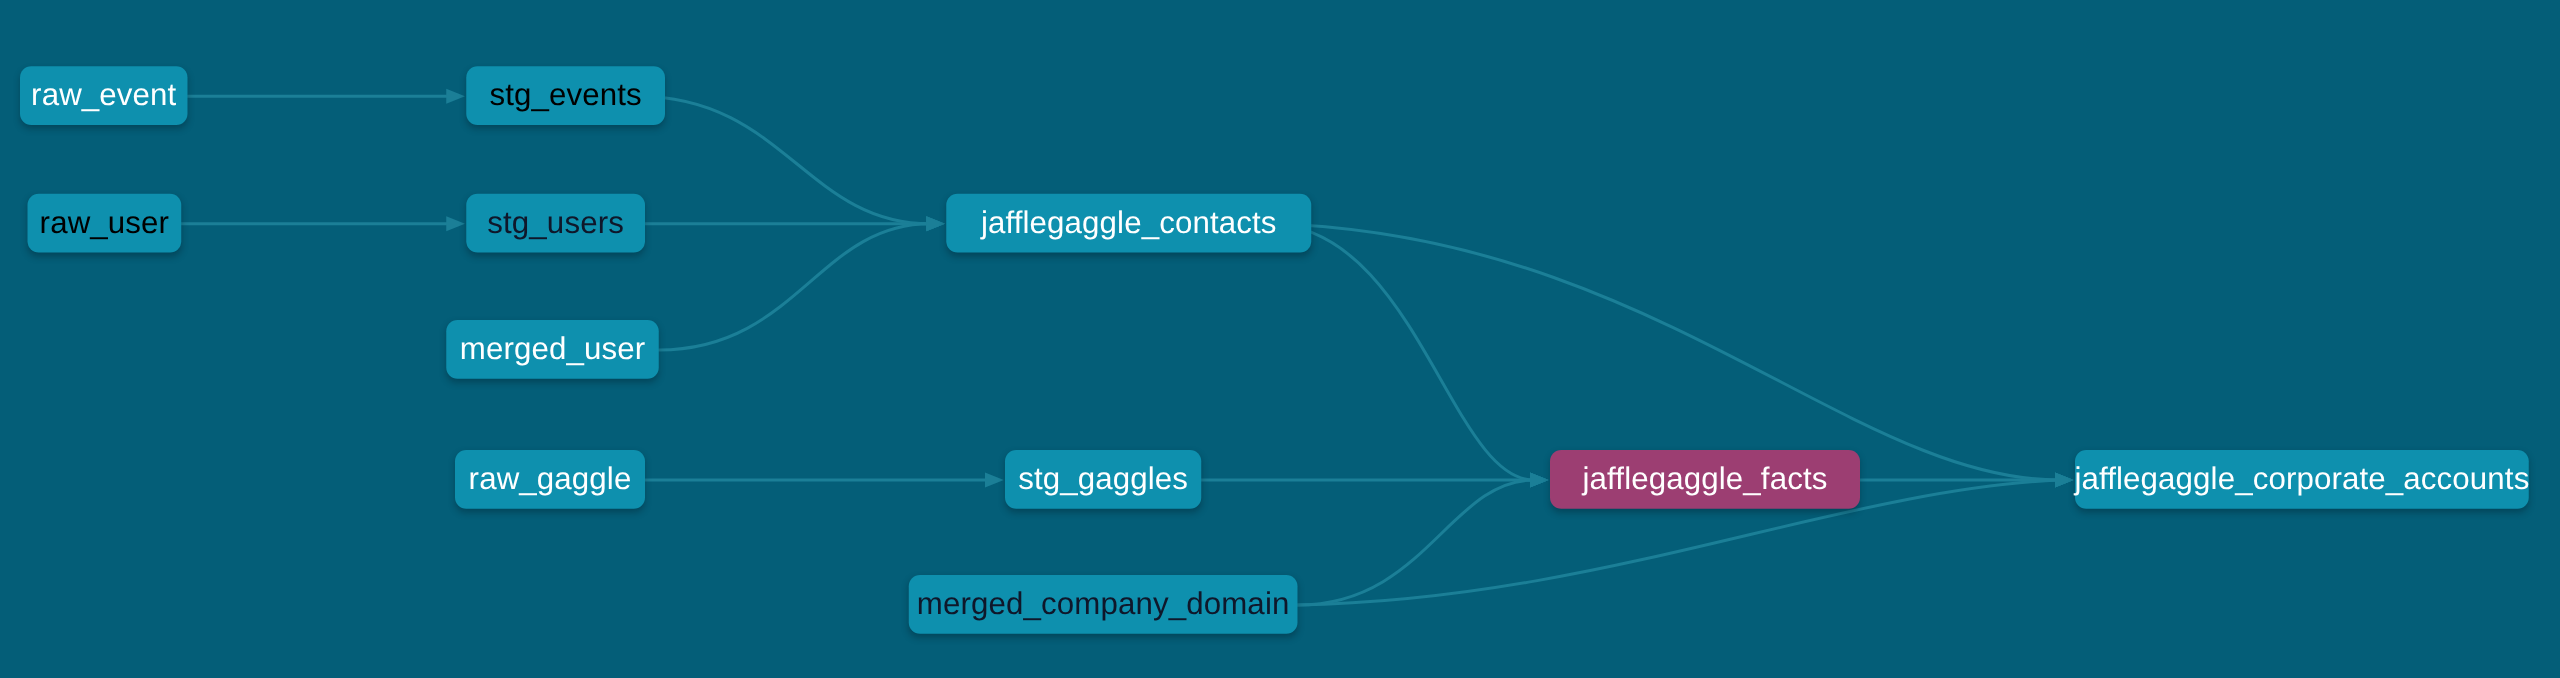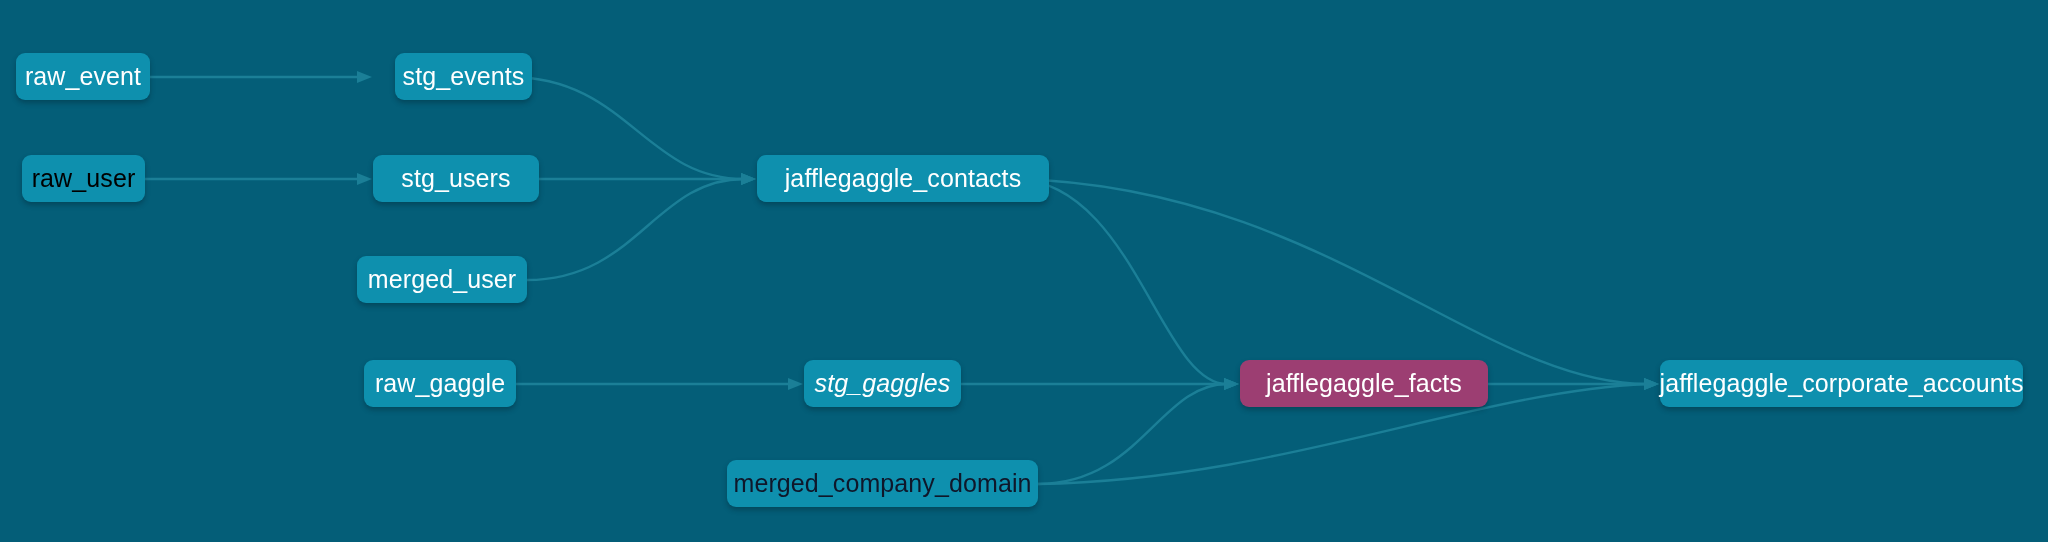--- a/index.html
+++ b/index.html
@@ -89,39 +89,39 @@
       <path d="M 1038 484 C 1280 480, 1470 392, 1647 384" class="edge-path" stroke="#1b7f97"></path>
       <polygon points="1659,384 1644,378 1644,390" class="arrow-head" fill="#1b7f97"></polygon>
       <path d="M 1454 384 C 1540 384, 1580 384, 1647 384" class="edge-path" stroke="#1b7f97"></path>
       <polygon points="1659,384 1644,378 1644,390" class="arrow-head" fill="#1b7f97"></polygon>
     </svg>
 
   <div id="node-layer">
       <div class="node" style="left: 16px; top: 53px; width: 134px; background: rgb(14, 144, 174); color: rgb(255, 255, 255);">
         <span class="node-label">raw_event</span>
       </div>
-      <div class="node" style="left: 395px; top: 53px; width: 137px; background: rgb(14, 144, 174); color: #ffffff;">
+      <div class="node" style="left: 373px; top: 53px; width: 159px; background: rgb(14, 144, 174); color: #000000;">
         <span class="node-label">stg_events</span>
       </div>
       <div class="node" style="left: 22px; top: 155px; width: 123px; background: rgb(14, 144, 174); color: #000000;">
         <span class="node-label">raw_user</span>
       </div>
-      <div class="node" style="left: 373px; top: 155px; width: 166px; background: rgb(14, 144, 174); color: #ffffff;">
+      <div class="node" style="left: 373px; top: 155px; width: 143px; background: rgb(14, 144, 174); color: #0f172a;">
         <span class="node-label">stg_users</span>
       </div>
       <div class="node" style="left: 357px; top: 256px; width: 170px; background: rgb(14, 144, 174); color: #ffffff;">
         <span class="node-label">merged_user</span>
       </div>
       <div class="node" style="left: 757px; top: 155px; width: 292px; background: rgb(14, 144, 174); color: rgb(255, 255, 255);">
         <span class="node-label">jafflegaggle_contacts</span>
       </div>
       <div class="node" style="left: 364px; top: 360px; width: 152px; background: rgb(14, 144, 174); color: rgb(255, 255, 255);">
         <span class="node-label">raw_gaggle</span>
       </div>
-      <div class="node" style="left: 804px; top: 360px; width: 157px; background: rgb(14, 144, 174); color: rgb(255, 255, 255); font-style: italic;">
+      <div class="node" style="left: 804px; top: 360px; width: 157px; background: rgb(14, 144, 174); color: rgb(255, 255, 255);">
         <span class="node-label">stg_gaggles</span>
       </div>
       <div class="node" style="left: 727px; top: 460px; width: 311px; background: rgb(14, 144, 174); color: #0f172a;">
         <span class="node-label">merged_company_domain</span>
       </div>
       <div class="node accent" style="left: 1240px; top: 360px; width: 248px; background: rgb(156, 62, 114); color: rgb(255, 255, 255);">
         <span class="node-label">jafflegaggle_facts</span>
       </div>
       <div class="node" style="left: 1660px; top: 360px; width: 363px; background: rgb(14, 144, 174); color: rgb(255, 255, 255);">
         <span class="node-label">jafflegaggle_corporate_accounts</span>

